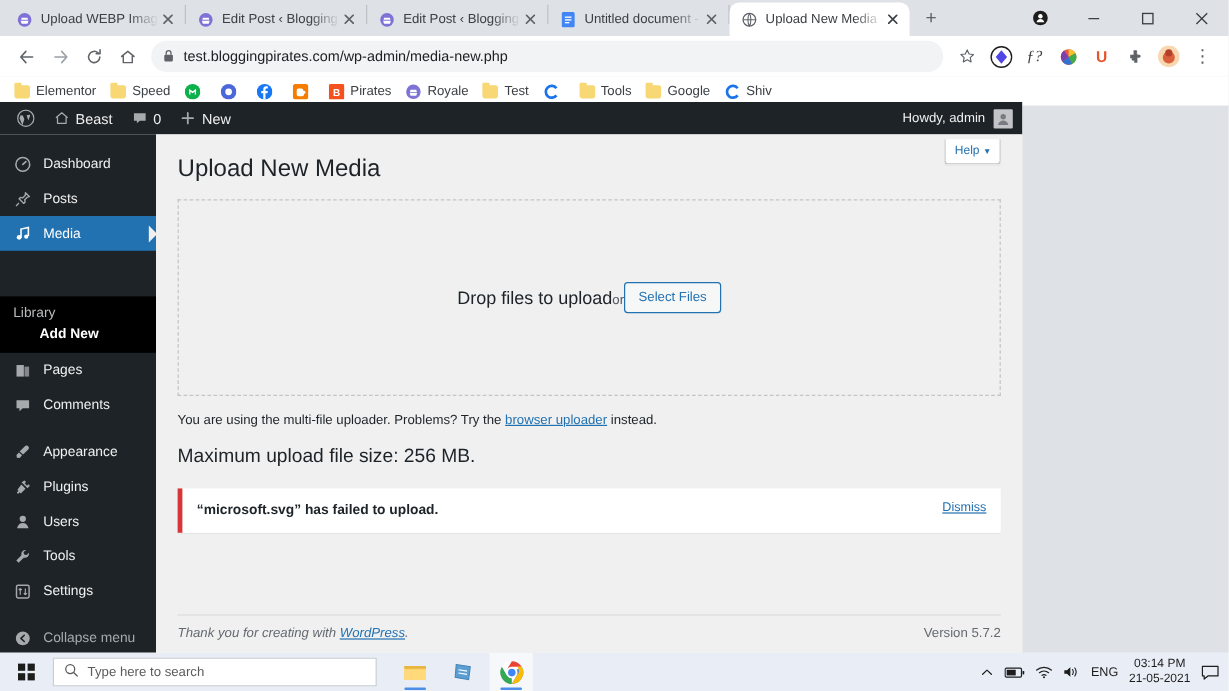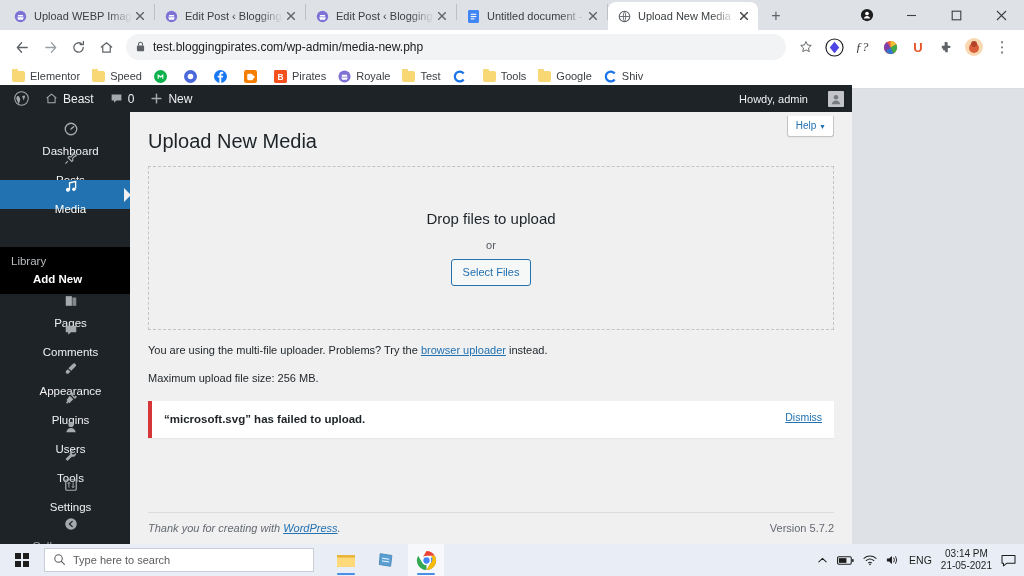--- a/index.html
+++ b/index.html
@@ -54,28 +54,28 @@
   .folder:before { content:''; position:absolute; left:0; top:-2px; width:6px; height:3px; background:#f8d775; border-radius:1px 1px 0 0; }
 
   
   .viewport { position:absolute; left:0; top:85px; width:852px; height:459px; background:#f0f0f1; overflow:hidden; }
   .wpadminbar {
     height:27px; background:#1d2327; color:#f0f0f1;
     display:flex; align-items:center; font-size:12px; padding-left:6px;
   }
   .abitem { display:flex; align-items:center; height:27px; padding:0 8px; color:#f0f0f1; gap:5px; }
   .abitem .abicon { font-size:13px; color:#a7aaad; display:flex; align-items:center; }
-  .abright { margin-left:auto; display:flex; align-items:center; height:27px; padding-right:8px; gap:20px; font-size:11px; }
+  .abright { margin-left:auto; display:flex; align-items:center; height:27px; padding-right:8px; gap:7px; font-size:11px; }
   .avatar { width:16px; height:16px; background:#c3c4c7; border-radius:1px; display:flex; align-items:center; justify-content:center; font-size:10px; color:#646970; }
 
   .below { display:flex; height:432px; }
 
   
   .adminmenu { width:130px; background:#1d2327; flex:0 0 130px; padding-top:0; position:relative; }
-  .menuitem { display:flex; align-items:center; height:29px; padding-left:11px; color:#f0f0f1; font-size:11.5px; gap:9px; position:relative;flex-direction:column; }
+  .menuitem { display:flex; align-items:center; height:29px; padding-left:11px; color:#f0f0f1; font-size:11.5px; gap:9px; position:relative; }
   .menuitem .mi { width:16px; display:flex; align-items:center; justify-content:center; color:#a7aaad; font-size:12px; }
   .menuitem.current { background:#2271b1; color:#fff; }
   .menuitem.current .mi { color:#fff; }
   .menuitem.current:after {
     content:''; position:absolute; right:-1px; top:50%; transform:translateY(-50%);
     border-style:solid; border-width:7px 0 7px 7px; border-color:transparent transparent transparent #f0f0f1;
   }
   .submenu { background:#000000; padding:5px 0 6px 0;margin-top:38px; }
   .subitem { display:block; padding:3px 0 3px 11px; font-size:11.5px; color:#b9bcc0; }
   .subitem.current { color:#fff; font-weight:bold;padding-left:33px; }
@@ -86,33 +86,33 @@
   .wpbody { flex:1 1 auto; background:#f0f0f1; position:relative; padding:0 18px 0 18px; overflow:hidden; }
   .helpbtn {
     position:absolute; right:18px; top:4px; background:#fff; border:1px solid #c3c4c7; border-top:none;
     border-radius:0 0 3px 3px; font-size:10px; color:#2271b1; padding:4px 7px 5px 8px;
     box-shadow:0 1px 1px rgba(0,0,0,.04);
   }
   h1.pagetitle { font-size:20px; font-weight:400; color:#1d2327; padding:16px 0 10px 0; line-height:1.3; }
 
   .dropzone {
     border:1px dashed #c3c4c7; background:#f0f0f1;
-    height:164px; display:flex; flex-direction:column; align-items:center; justify-content:center;
+    height:164px; display:flex; flex-direction:row; align-items:center; justify-content:center;
     margin-top:2px;
   }
   .droptitle { font-size:15px; color:#1d2327; font-weight:400; }
   .dropor { font-size:11px; color:#50575e; margin:12px 0 8px 0; }
   .selectbtn {
     background:#f6f7f7; border:1px solid #2271b1; color:#2271b1;
     font-size:11px; padding:4px 11px; border-radius:3px; line-height:1.5;
   }
 
   .uploadinfo { font-size:11px; color:#1d2327; margin-top:12px; line-height:1.5; }
   .uploadinfo a { color:#2271b1; text-decoration:underline; }
-  .maxsize { font-size:11px; color:#1d2327; margin-top:13px; }
+  .maxsize { font-size:16px; color:#1d2327; margin-top:13px; }
 
   .notice {
     margin-top:17px; background:#fff; border-left:4px solid #d63638;
     box-shadow:0 1px 1px rgba(0,0,0,.04); padding:9px 12px 10px 12px;
     display:flex; align-items:flex-start; position:relative;
   }
   .notice-body { flex:1 1 auto; }
   .notice-title { font-size:11.5px; color:#1d2327; font-weight:bold; line-height:1.6; }
   .notice-msg { font-size:11.5px; color:#1d2327; line-height:1.6; }
   .dismiss { font-size:10.5px; color:#2271b1; text-decoration:underline; margin-top:1px; flex:0 0 auto; }

